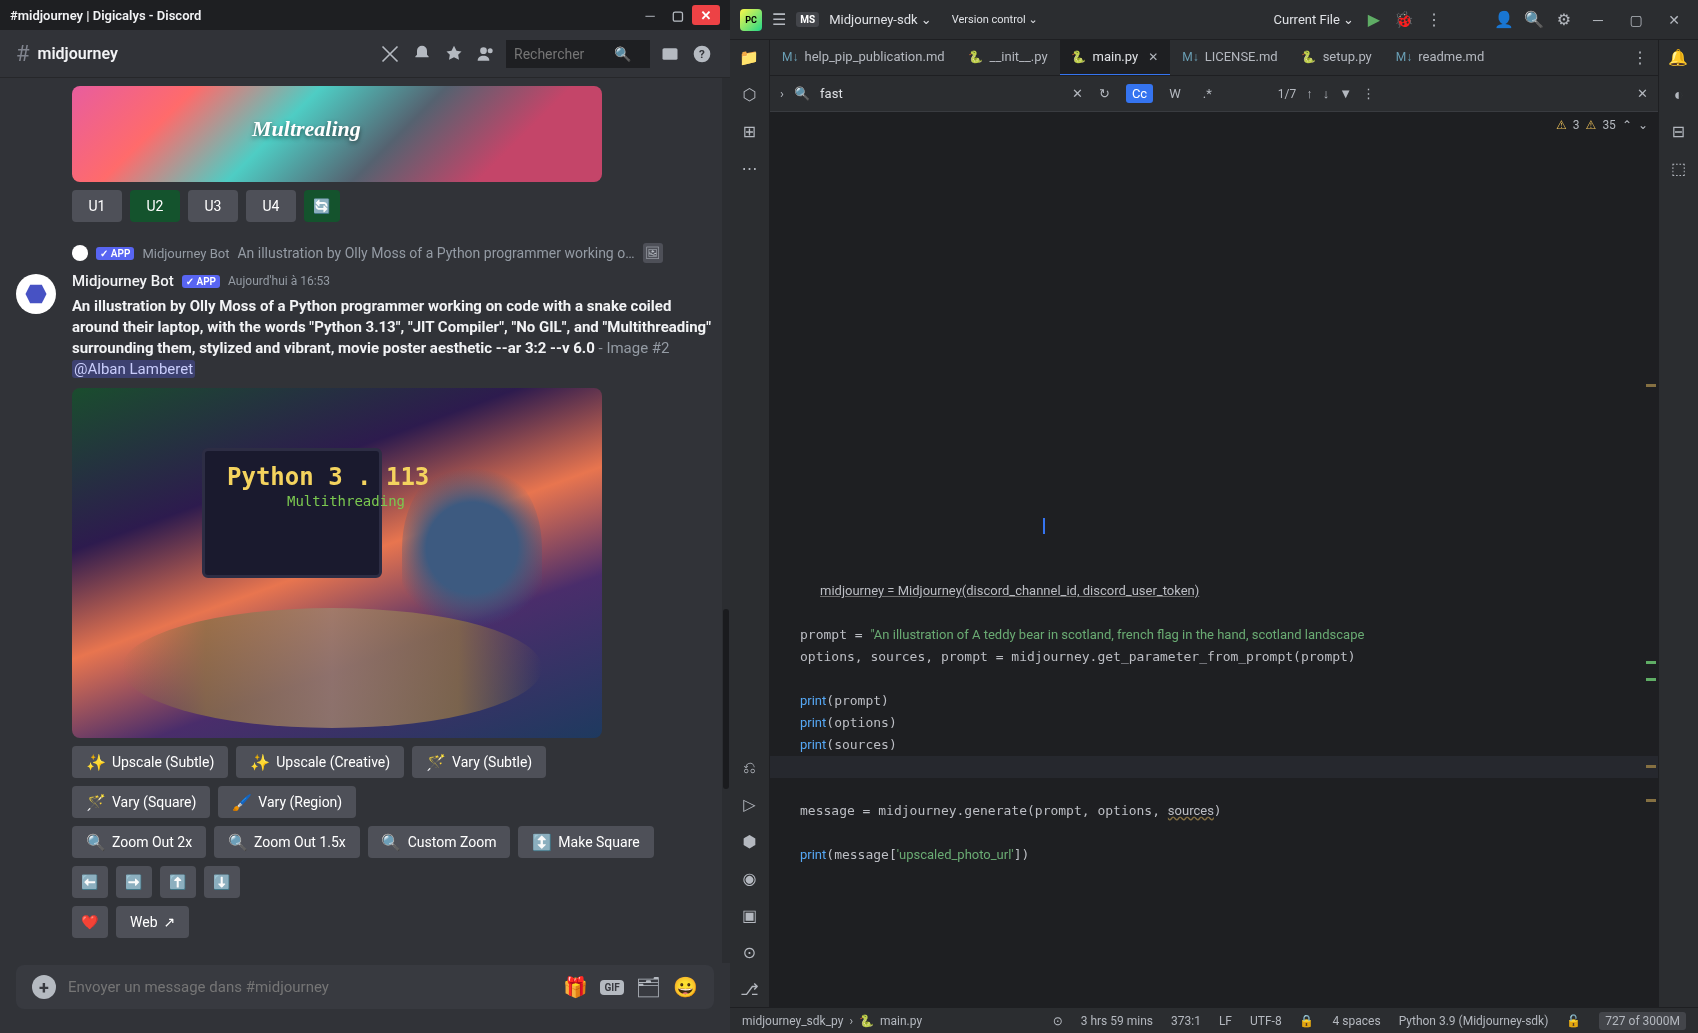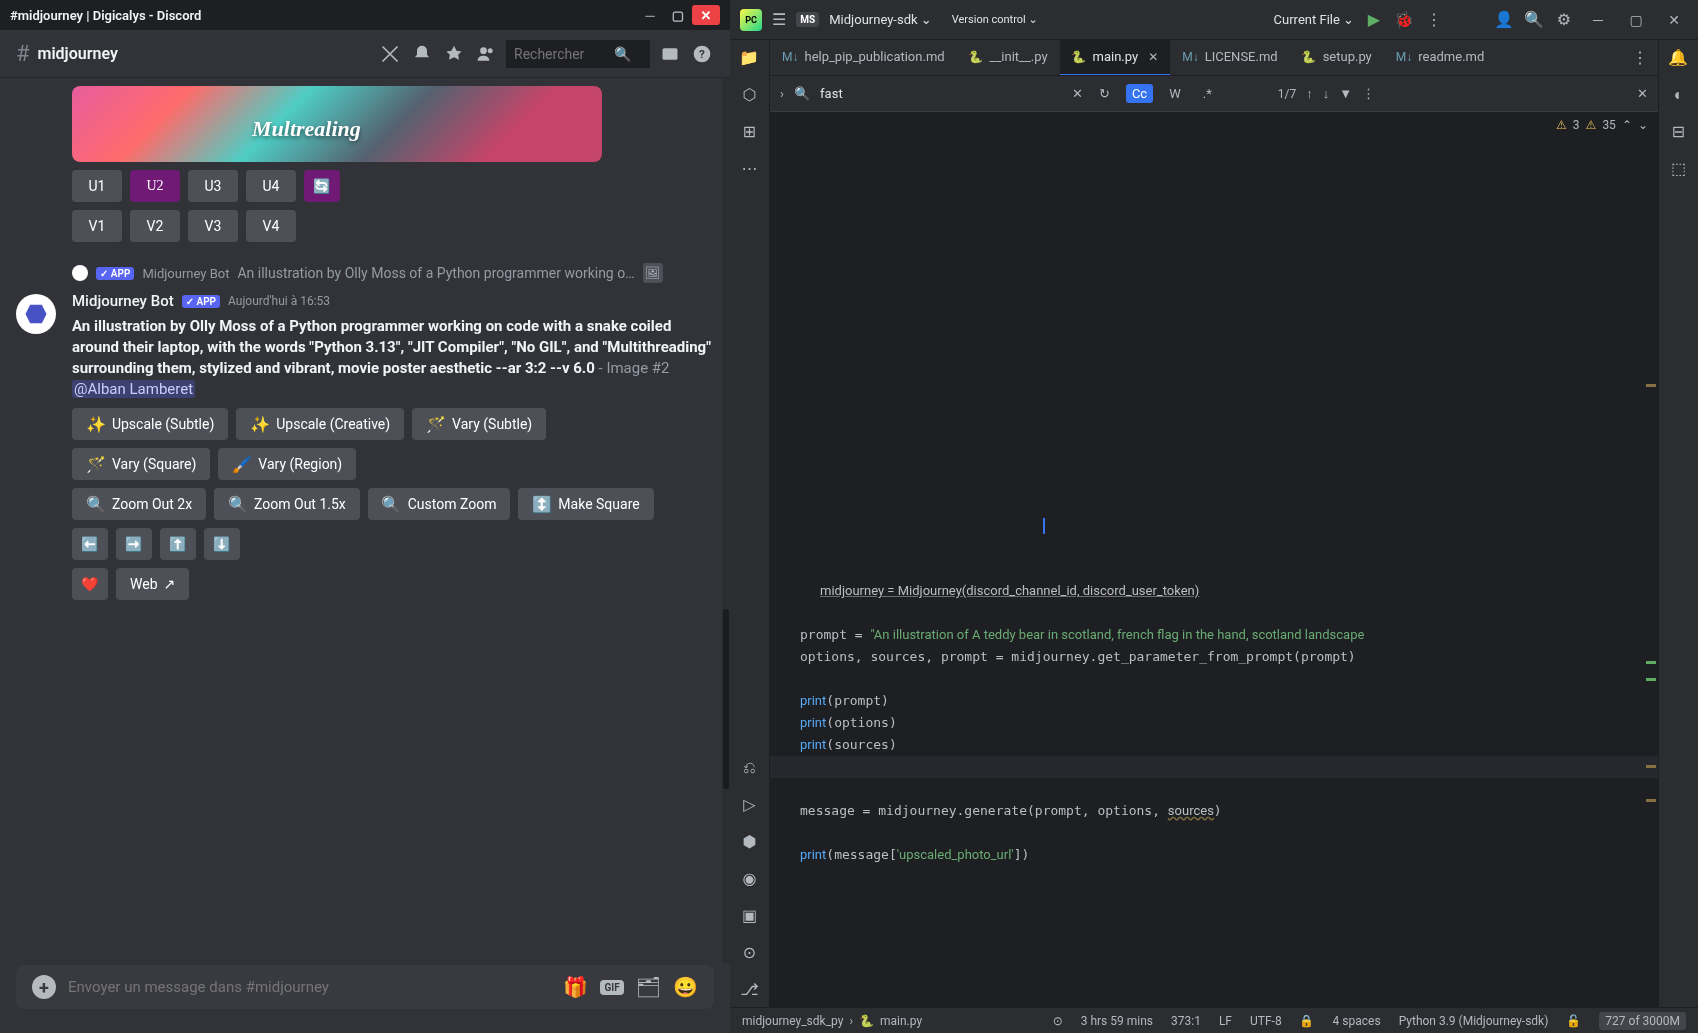--- a/index.html
+++ b/index.html
@@ -10,25 +10,25 @@
 .d-title .wbtn{width:28px;height:20px;display:flex;align-items:center;justify-content:center;color:#b5bac1;cursor:pointer;}
 .d-title .wbtn.close{background:#ed4245;color:#fff;border-radius:3px;}
 .d-header{height:48px;border-bottom:1px solid #26272a;display:flex;align-items:center;padding:0 16px;gap:8px;}
 .d-header .hash{color:#80848e;font-size:22px;}
 .d-header .chname{color:#f2f3f5;font-weight:600;font-size:16px;}
 .d-header .hspacer{flex:1;}
 .d-header .hicon{color:#b5bac1;width:24px;height:24px;display:flex;align-items:center;justify-content:center;cursor:pointer;}
 .d-header .search{background:#1e1f22;border-radius:0;width:144px;height:28px;display:flex;align-items:center;padding:0 8px;color:#949ba4;font-size:14px;}
 .d-header .search input{background:transparent;border:none;outline:none;color:#dbdee1;width:100px;font-size:14px;}
 .d-messages{flex:1;overflow-y:auto;padding:0 16px 0 72px;position:relative;}
-.msg-img{width:530px;height:76px;border-radius:8px;background:linear-gradient(135deg,#e85d9e 0%,#ff6b6b 20%,#4ecdc4 40%,#556270 60%,#c44569 80%);margin-top:8px;position:relative;overflow:hidden;}
+.msg-img{width:530px;height:96px;border-radius:8px;background:linear-gradient(135deg,#e85d9e 0%,#ff6b6b 20%,#4ecdc4 40%,#556270 60%,#c44569 80%);margin-top:8px;position:relative;overflow:hidden;}
 .msg-img .imtext{position:absolute;top:30px;left:180px;font-family:cursive;font-size:22px;color:#fff;font-style:italic;font-weight:bold;text-shadow:0 2px 4px rgba(0,0,0,0.5);}
 .btn-row{display:flex;gap:8px;margin-top:8px;flex-wrap:wrap;}
 .dbtn{background:#4e5058;border:none;color:#fff;border-radius:4px;padding:6px 14px;font-size:14px;cursor:pointer;display:flex;align-items:center;gap:6px;min-width:50px;justify-content:center;height:32px;}
-.dbtn.active{background:#701a75;font-family:Liberation Serif, serif;}
+.dbtn.active{background:#14532d;}
 .dbtn.icon-only{min-width:36px;padding:6px;}
 .dbtn .emoji{font-size:16px;}
 .msg-block{margin-top:20px;}
 .msg-head{display:flex;align-items:center;gap:8px;font-size:15px;margin-left:-56px;padding-left:56px;position:relative;min-height:22px;}
 .msg-head .avatar{position:absolute;left:0;top:4px;width:40px;height:40px;border-radius:50%;background:#fff;display:flex;align-items:center;justify-content:center;}
 .msg-head .botname{color:#f2f3f5;font-weight:500;}
 .msg-head .tag{background:#5865f2;color:#fff;font-size:10px;padding:1px 4px;border-radius:3px;font-weight:600;}
 .msg-head .time{color:#949ba4;font-size:12px;}
 .msg-head .preview{color:#949ba4;font-size:14px;white-space:nowrap;overflow:hidden;text-overflow:ellipsis;max-width:400px;}
 .msg-head .imgicon{width:20px;height:20px;background:#4e5058;border-radius:3px;display:flex;align-items:center;justify-content:center;color:#b5bac1;font-size:12px;}
@@ -162,26 +162,20 @@
     <div class="msg-img">
       <span class="imtext">Multrealing</span>
     </div>
     <div class="btn-row">
       <button class="dbtn">U1</button>
       <button class="dbtn active">U2</button>
       <button class="dbtn">U3</button>
       <button class="dbtn">U4</button>
       <button class="dbtn icon-only active">🔄</button>
     </div>
-    <div class="btn-row">
-      <button class="dbtn">V1</button>
-      <button class="dbtn">V2</button>
-      <button class="dbtn">V3</button>
-      <button class="dbtn">V4</button>
-    </div>
 
     <div class="msg-block">
       <div class="msg-head" style="font-size:13px;color:#949ba4;">
         <span style="width:16px;height:16px;border-radius:50%;background:#fff;display:inline-block;"></span>
         <span class="tag">✓ APP</span>
         <span style="color:#949ba4;">Midjourney Bot</span>
         <span class="preview">An illustration by Olly Moss of a Python programmer working o…</span>
         <span class="imgicon">🖼</span>
       </div>
       <div class="msg-head" style="margin-top:6px;">
@@ -189,20 +183,27 @@
             <svg width="28" height="28" viewBox="0 0 24 24">
               <path fill="#4752c4" d="M3 12l4-8h10l4 8-4 8H7z"></path>
             </svg>
           </div>
         <span class="botname">Midjourney Bot</span>
         <span class="tag">✓ APP</span>
         <span class="time">Aujourd'hui à 16:53</span>
       </div>
       <div class="msg-content">
         <span class="bold">An illustration by Olly Moss of a Python programmer working on code with a snake coiled around their laptop, with the words "Python 3.13", "JIT Compiler", "No GIL", and "Multithreading" surrounding them, stylized and vibrant, movie poster aesthetic --ar 3:2 --v 6.0</span><span class="imagenum"> - Image #2 </span><span class="mention">@Alban Lamberet</span>
+      </div>
+      <div class="gen-img">
+        <div class="monitor"></div>
+        <div class="mon-text1">Python  3 . 113</div>
+        <div class="mon-text2">Multithreading</div>
+        <div class="person"></div>
+        <div class="snake"></div>
       </div>
 
       <div class="btn-row">
         <button class="dbtn">
             <span class="emoji">✨</span>
             <span>Upscale (Subtle)</span>
           </button>
         <button class="dbtn">
             <span class="emoji">✨</span>
             <span>Upscale (Creative)</span>

